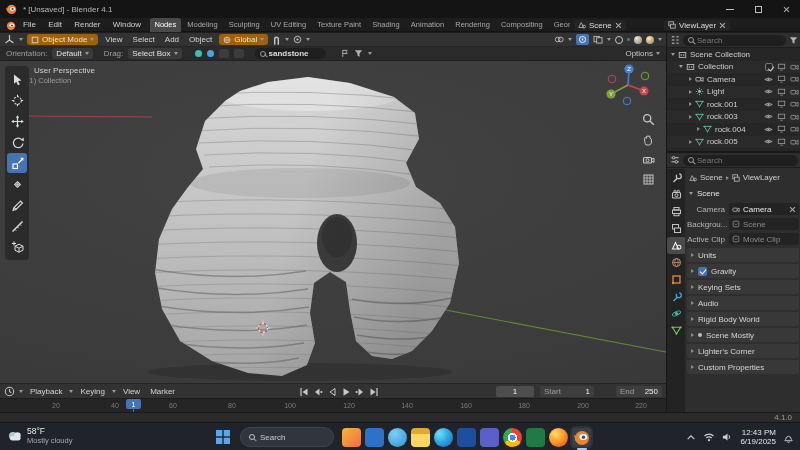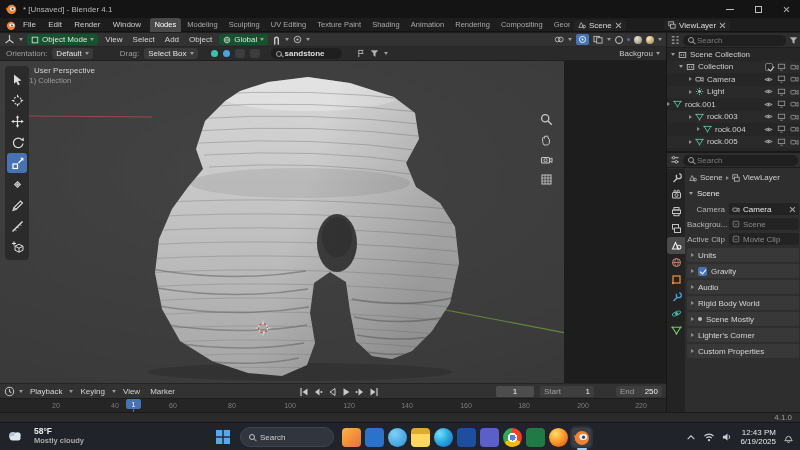--- a/index.html
+++ b/index.html
@@ -33,30 +33,30 @@
   .ws-tabs{position:absolute;left:150px;top:0;width:420px;height:14px;overflow:hidden;white-space:nowrap;font-size:7.5px;}
   .ws-tab{display:inline-block;padding:0 4.5px;line-height:14px;color:#a8a8a8;}
   .ws-tab.active{background:#4a4a4a;color:#fff;border-radius:3px 3px 0 0;}
   .chip{position:absolute;top:1.5px;height:11px;background:#242424;border-radius:3px;display:flex;align-items:center;gap:3px;padding:0 4px;color:#dedede;}
   
   .left-region{position:absolute;left:0;top:33px;width:666px;height:379px;}
   .right-region{position:absolute;left:666px;top:33px;width:134px;height:379px;background:#2b2b2b;border-left:1px solid #161616;}
   
   .vp-header{position:absolute;left:0;top:0;width:666px;height:14px;background:#323232;border-bottom:1px solid #262626;display:flex;align-items:center;gap:4px;padding:0 4px;}
   .tool-header{position:absolute;left:0;top:14px;width:666px;height:14px;background:#2a2a2a;border-bottom:1px solid#1f1f1f;display:flex;align-items:center;gap:5px;padding:0 6px;}
-  .dd{display:flex;align-items:center;gap:3px;background:#14532d;border-radius:3px;height:11px;padding:0 4px;color:#e2e2e2;}
+  .dd{display:flex;align-items:center;gap:3px;background:#a16207;border-radius:3px;height:11px;padding:0 4px;color:#e2e2e2;}
   .hmenu{padding:0 3px;color:#d6d6d6;}
   .lblgray{color:#9f9f9f;}
   .minibox{width:10px;height:9px;background:#3c3c3c;border-radius:2px;flex:0 0 auto;}
   .sphere{width:8px;height:8px;border-radius:50%;flex:0 0 auto;}
   .search-pillbox{display:flex;align-items:center;gap:3px;background:#1f1f1f;border-radius:6px;height:11px;padding:0 5px;}
   .ti{background:transparent;border:none;outline:none;color:#ddd;font-family:"Liberation Sans",sans-serif;font-size:8px;padding:0;}
   .ti::placeholder{color:#7d7d7d;}
   
-  .viewport{position:absolute;left:0;top:28px;width:564px;height:322px;background:radial-gradient(120% 100% at 45% 35%, #434343 0%, #3b3b3b 65%, #343434 100%);overflow:hidden;text-align:right;}
+  .viewport{position:absolute;left:0;top:28px;width:666px;height:322px;background:radial-gradient(120% 100% at 45% 35%, #434343 0%, #3b3b3b 65%, #343434 100%);overflow:hidden;text-align:right;}
   .vp-info1{position:absolute;left:34px;top:5px;color:#d2d2d2;}
   .vp-info2{position:absolute;left:27px;top:15px;color:#9a9a9a;font-size:7.5px;}
   .vtoolbar{position:absolute;left:5px;top:5px;width:24px;background:rgba(41,41,41,.9);border-radius:4px;padding:2px 0;}
   .vtool{width:20px;height:20px;margin:1px auto;border-radius:3px;display:flex;align-items:center;justify-content:center;}
   .vtool.active{background:#4772b3;}
   .navtool{position:absolute;width:16px;height:16px;display:flex;align-items:center;justify-content:center;border-radius:50%;}
   
   .tl-header{position:absolute;left:0;top:350px;width:666px;height:15px;background:#323232;border-top:1px solid #242424;display:flex;align-items:center;gap:4px;padding:0 4px;}
   .transport{position:absolute;left:298px;top:2.5px;display:flex;gap:3px;}
   .tbtn{width:11px;height:10px;display:flex;align-items:center;justify-content:center;}
@@ -84,21 +84,21 @@
   .frow{display:flex;align-items:center;height:14px;margin:1px 2px;}
   .flabel{width:42px;text-align:right;color:#b5b5b5;padding-right:4px;white-space:nowrap;overflow:hidden;}
   .fval{flex:1;display:flex;align-items:center;gap:3px;background:#232323;border-radius:3px;height:12px;padding:0 3px;color:#e8e8e8;}
   .fval .dim{color:#8a8a8a;}
   .prow{display:flex;align-items:center;gap:4px;height:14px;margin:2px 2px 0 2px;background:#383838;border-radius:2px;padding:0 4px;color:#d6d6d6;}
   .pdot{width:4px;height:4px;border-radius:50%;background:#bdbdbd;flex:0 0 auto;}
   
   .statusbar{position:absolute;left:0;top:412px;width:800px;height:10px;background:#2a2a2a;border-top:1px solid #191919;display:flex;align-items:center;justify-content:flex-end;padding:0 8px;color:#9b9b9b;}
   
   .taskbar{position:absolute;left:0;top:422px;width:800px;height:28px;background:#21232a;border-top:1px solid #14151a;}
-  .weather{position:absolute;left:6px;top:3px;display:flex;align-items:center;gap:10px;font-weight:bold;}
+  .weather{position:absolute;left:6px;top:3px;display:flex;align-items:center;gap:3px;}
   .wtemp{color:#ececec;font-size:8.5px;}
   .wdesc{color:#a9a9a9;font-size:7.5px;}
   .tb-search{position:absolute;left:240px;top:4px;width:94px;height:20px;background:#31353d;border:1px solid #41454d;border-radius:10px;display:flex;align-items:center;gap:5px;padding:0 8px;color:#cfcfcf;}
   .appico{position:absolute;top:4.5px;width:19px;height:19px;border-radius:4px;}
   .appico.circ{border-radius:50%;}
   .appico.active-app{box-shadow:0 0 0 2px rgba(255,255,255,0.07);background-color:#3a3f47;}
   .underbar{position:absolute;top:25px;width:10px;height:2px;border-radius:1px;background:#9ad0f0;}
   .tray{position:absolute;right:0;top:0;height:28px;display:flex;align-items:center;gap:7px;padding-right:6px;}
   .clockblk{text-align:right;color:#e6e6e6;font-size:8px;line-height:9.5px;}
 </style>
@@ -229,42 +229,42 @@
         <span class="cd"></span>
       </div>
     </div>
 
     <div class="tool-header">
       <span class="lblgray">Orientation:</span>
       <div class="dd" style="background:#3a3a3a">
         <span>Default</span>
         <span class="cd"></span>
       </div>
-      <span class="lblgray" style="margin-left:22px">Drag:</span>
+      <span class="lblgray" style="margin-left:6px">Drag:</span>
       <div class="dd" style="background:#3a3a3a">
         <span>Select Box</span>
         <span class="cd"></span>
       </div>
       <span style="width:7px;height:7px;border-radius:50%;background:#3fbfae;margin-left:8px"></span>
       <span style="width:7px;height:7px;border-radius:50%;background:#4aa3e0"></span>
       <span class="minibox"></span>
       <span class="minibox"></span>
       <div class="search-pillbox" style="margin-left:6px">
         <span class="mag"></span>
         <input class="ti" style="width: 52px; font-weight: bold;" value="sandstone">
       </div>
       <svg width="8" height="9" viewBox="0 0 9 10" style="margin-left:10px">
           <path d="M2,1 V9 M2,1.5 H7 L5.5,3.2 L7,5 H2" fill="none" stroke="#b5b5b5" stroke-width="1"></path>
         </svg>
       <svg width="9" height="9" viewBox="0 0 11 10">
           <path d="M1,1 H10 L6.8,5 V9 L4.2,7.5 V5 Z" fill="#b0b0b0"></path>
         </svg>
       <span class="cd"></span>
       <div class="row" style="margin-left:auto;gap:3px">
-        <span>Backgrou</span>
+        <span>Options</span>
         <span class="cd"></span>
       </div>
     </div>
 
     <div class="viewport">
       <svg class="abs" style="left:0;top:0" width="666" height="322" viewBox="0 0 666 322">
         <defs>
           <linearGradient id="rg" x1="0" y1="0" x2="0" y2="1">
             <stop offset="0" stop-color="#d8d8d8"></stop>
               <stop offset="0.55" stop-color="#bfbfbf"></stop>
@@ -599,21 +599,21 @@
               <rect x="1.5" y="1.5" width="8" height="5.5" fill="none" stroke="#9a9a9a" stroke-width="1"></rect>
               <path d="M4,9 H7" stroke="#9a9a9a" stroke-width="1"></path>
             </svg>
           <svg width="9" height="8" viewBox="0 0 11 10">
               <rect x="1" y="3" width="6" height="4.5" rx="0.8" fill="none" stroke="#9a9a9a" stroke-width="1"></rect>
               <path d="M7,4.5 L10,3 V8 L7,6.5" fill="none" stroke="#9a9a9a" stroke-width="1"></path>
             </svg>
         </span>
       </div>
 
-      <div class="ol-row" style="">
+      <div class="ol-row" style="padding-left:22px">
         <span class="cr"></span>
         <svg width="9" height="8" viewBox="0 0 12 10">
             <path d="M1.5,1.5 H10.5 L6,8.5 Z" fill="none" stroke="#5fc0a0" stroke-width="1.2"></path>
             <circle cx="1.5" cy="1.5" r="1" fill="#5fc0a0"></circle>
             <circle cx="10.5" cy="1.5" r="1" fill="#5fc0a0"></circle>
             <circle cx="6" cy="8.5" r="1" fill="#5fc0a0"></circle>
           </svg>
         <span class="ol-label">rock.001</span>
         <span class="ol-toggles">
           <svg width="9" height="7" viewBox="0 0 11 8">
@@ -838,20 +838,24 @@
         </div>
 
         <div class="prow">
           <span class="cr"></span>
           <span>Units</span>
         </div>
         <div class="prow">
           <span class="cr"></span>
           <span class="cb"></span>
           <span>Gravity</span>
+        </div>
+        <div class="prow">
+          <span class="cr"></span>
+          <span>Keying Sets</span>
         </div>
         <div class="prow">
           <span class="cr"></span>
           <span>Audio</span>
         </div>
         <div class="prow">
           <span class="cr"></span>
           <span>Rigid Body World</span>
         </div>
         <div class="prow">

